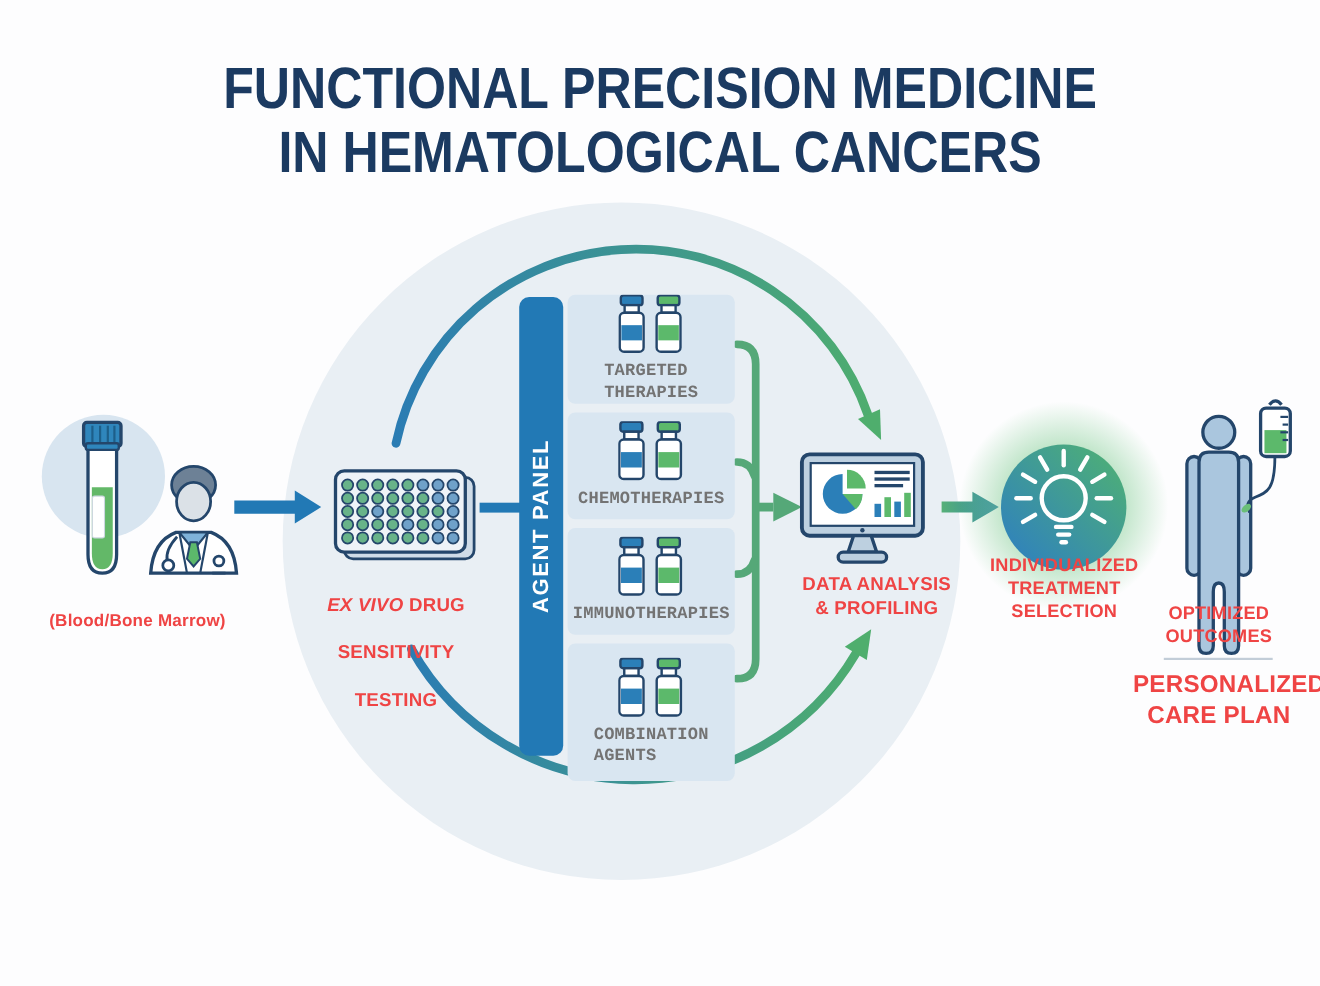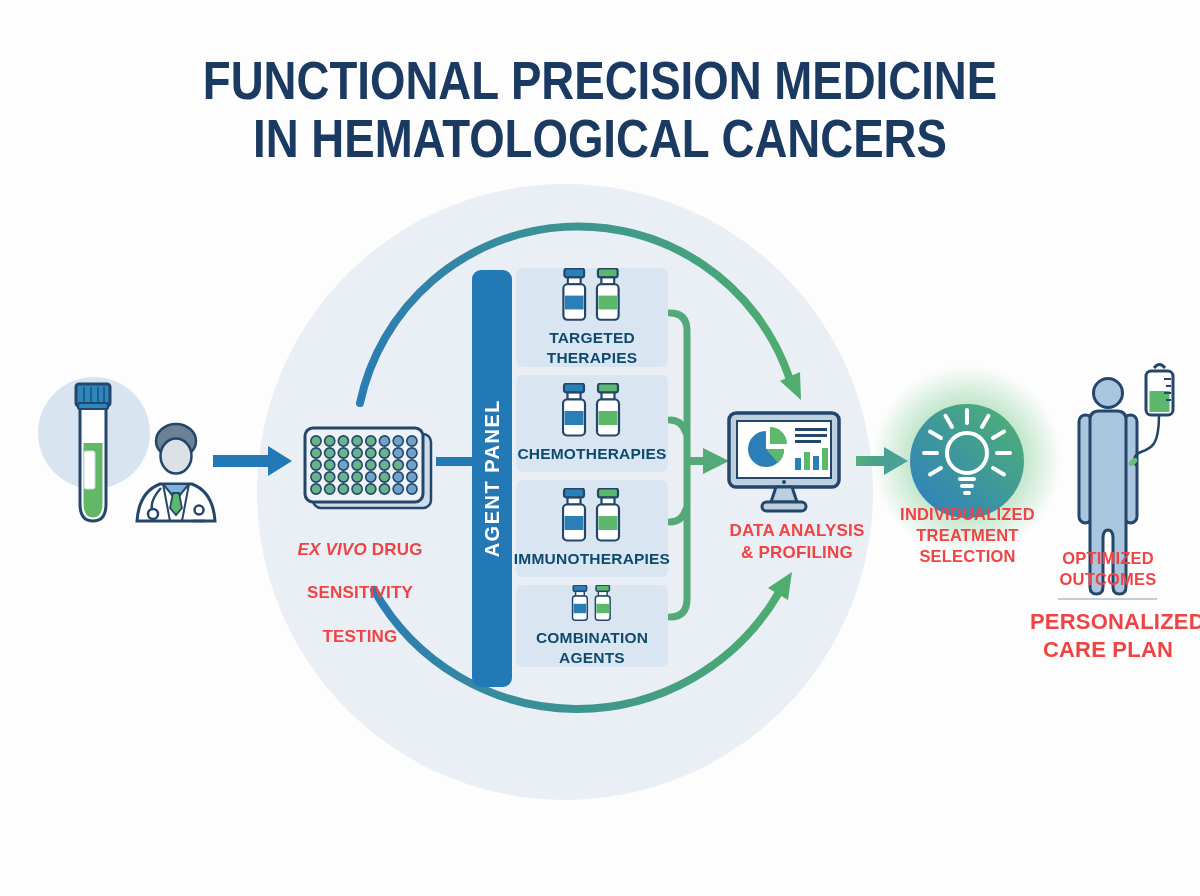--- a/index.html
+++ b/index.html
@@ -17,22 +17,22 @@
   }
   .panel-bar .vtext{
     writing-mode:vertical-rl;transform:rotate(180deg);
     color:#ffffff;font-weight:bold;font-size:20px;letter-spacing:1.5px;white-space:nowrap;
   }
   .therapy-box{
     left:516px;width:152px;background:#d9e6f1;border-radius:7px;z-index:2;
     display:flex;flex-direction:column;align-items:center;justify-content:center;gap:7px;
   }
   .box-label{
-    color:#0c4a6e;font-weight:bold;font-size:15.5px;line-height:1.25;
-    text-align:center;letter-spacing:.2px;white-space:pre-line;
+    color:#737373;font-weight:bold;font-size:15.5px;line-height:1.25;
+    letter-spacing:.2px;white-space:pre-line;font-family:Liberation Mono, monospace;
   }
   .node-label{
     z-index:4;color:#ef4444;font-weight:bold;text-align:center;
     line-height:1.28;white-space:pre-line;letter-spacing:.2px;
   }
   .title-wrap{
     left:0;top:52px;width:1200px;text-align:center;z-index:4;
     transform:scaleX(.86);transform-origin:center;
   }
   .title-line{
@@ -156,21 +156,21 @@
       <rect x="36" y="0.5" width="20" height="9" rx="2.5" fill="#5cb96b"></rect>
       <rect x="39.5" y="9.5" width="13" height="7" fill="#fff"></rect>
       <rect x="35" y="16.5" width="22" height="36" rx="4" fill="#fff"></rect>
     </g>
     <rect x="2.5" y="28" width="19" height="14" fill="#2b7fb8"></rect>
     <rect x="36.5" y="28" width="19" height="14" fill="#5cb96b"></rect>
   </svg>
   <div class="box-label">IMMUNOTHERAPIES</div>
 </div>
 
-<div class="abs therapy-box" style="top:585px;height:82px;">
+<div class="abs therapy-box" style="top:585px;height:125px;">
   <svg width="60" height="54" viewBox="0 0 60 54">
     <g stroke="#24466b" stroke-width="2.2">
       <rect x="2" y="0.5" width="20" height="9" rx="2.5" fill="#2b7fb8"></rect>
       <rect x="5.5" y="9.5" width="13" height="7" fill="#fff"></rect>
       <rect x="1" y="16.5" width="22" height="36" rx="4" fill="#fff"></rect>
       <rect x="36" y="0.5" width="20" height="9" rx="2.5" fill="#5cb96b"></rect>
       <rect x="39.5" y="9.5" width="13" height="7" fill="#fff"></rect>
       <rect x="35" y="16.5" width="22" height="36" rx="4" fill="#fff"></rect>
     </g>
     <rect x="2.5" y="28" width="19" height="14" fill="#2b7fb8"></rect>
@@ -319,20 +319,21 @@
     <ellipse cx="1133" cy="462" rx="5" ry="3" transform="rotate(-40 1133 462)" fill="#6abf77"></ellipse>
   </g>
 </svg>
 
 <div class="abs title-wrap">
   <div class="title-line">FUNCTIONAL PRECISION MEDICINE</div>
   <div class="title-line">IN HEMATOLOGICAL CANCERS</div>
 </div>
 
 <div class="abs node-label" style="left:15px;top:533px;width:220px;font-size:17.5px;">
+  <div style="font-size:15.5px;">(Blood/Bone Marrow)</div>
 </div>
 
 <div class="abs node-label" style="left:275px;top:517px;width:170px;font-size:17px;">
   <div><span class="em-it">EX VIVO</span><span> DRUG</span></div>
   <div>SENSITIVITY</div>
   <div>TESTING</div>
 </div>
 
 <div class="abs node-label" style="left:712px;top:520px;width:170px;font-size:17px;">DATA ANALYSIS
 &amp; PROFILING</div>

